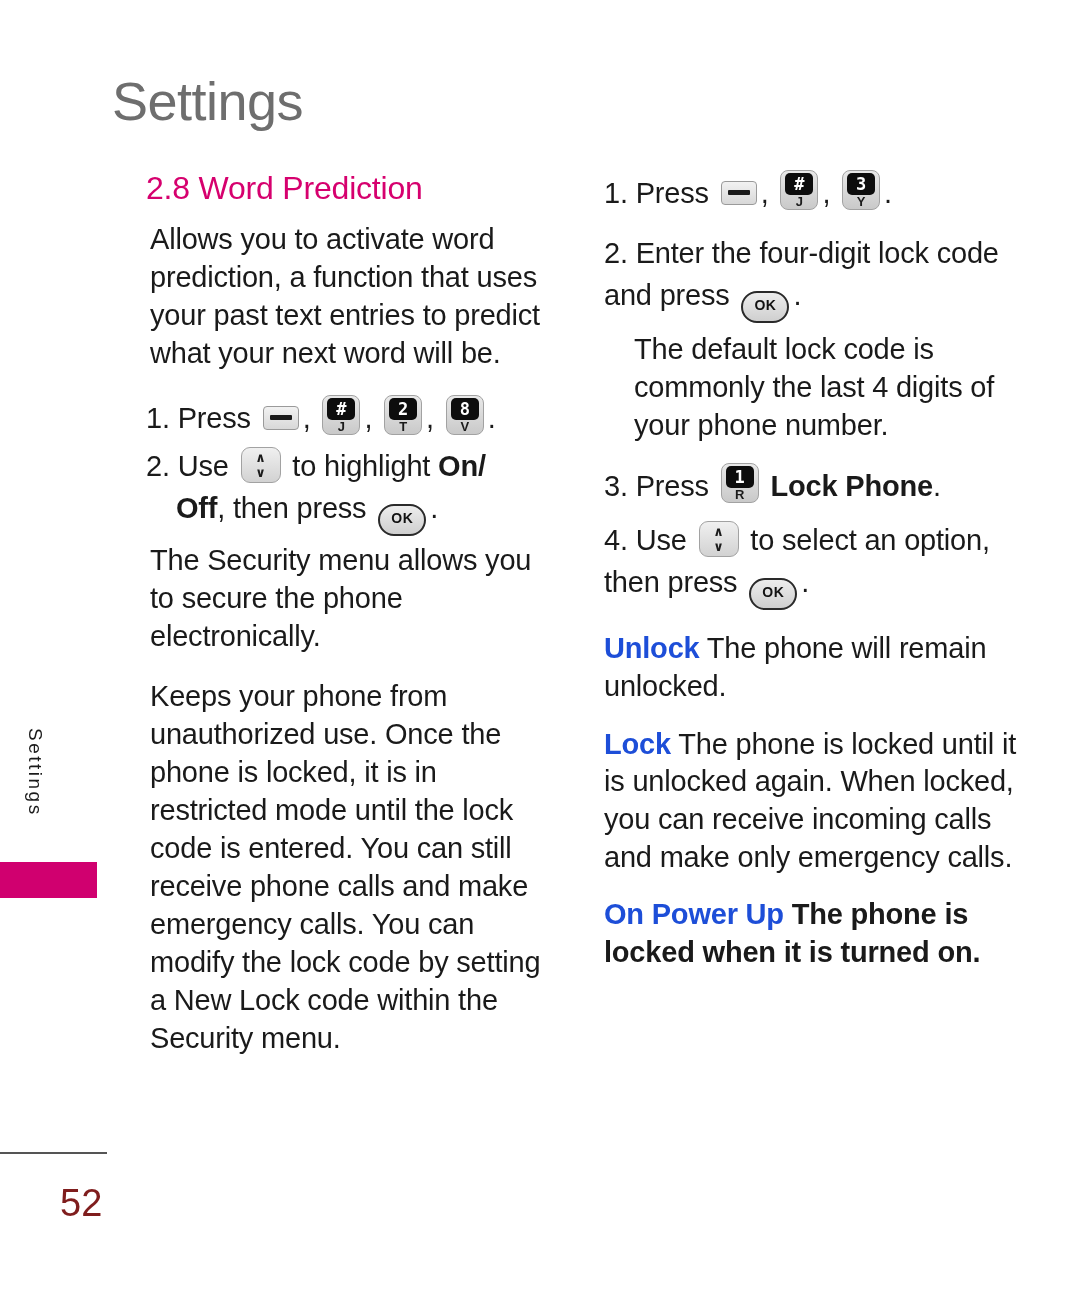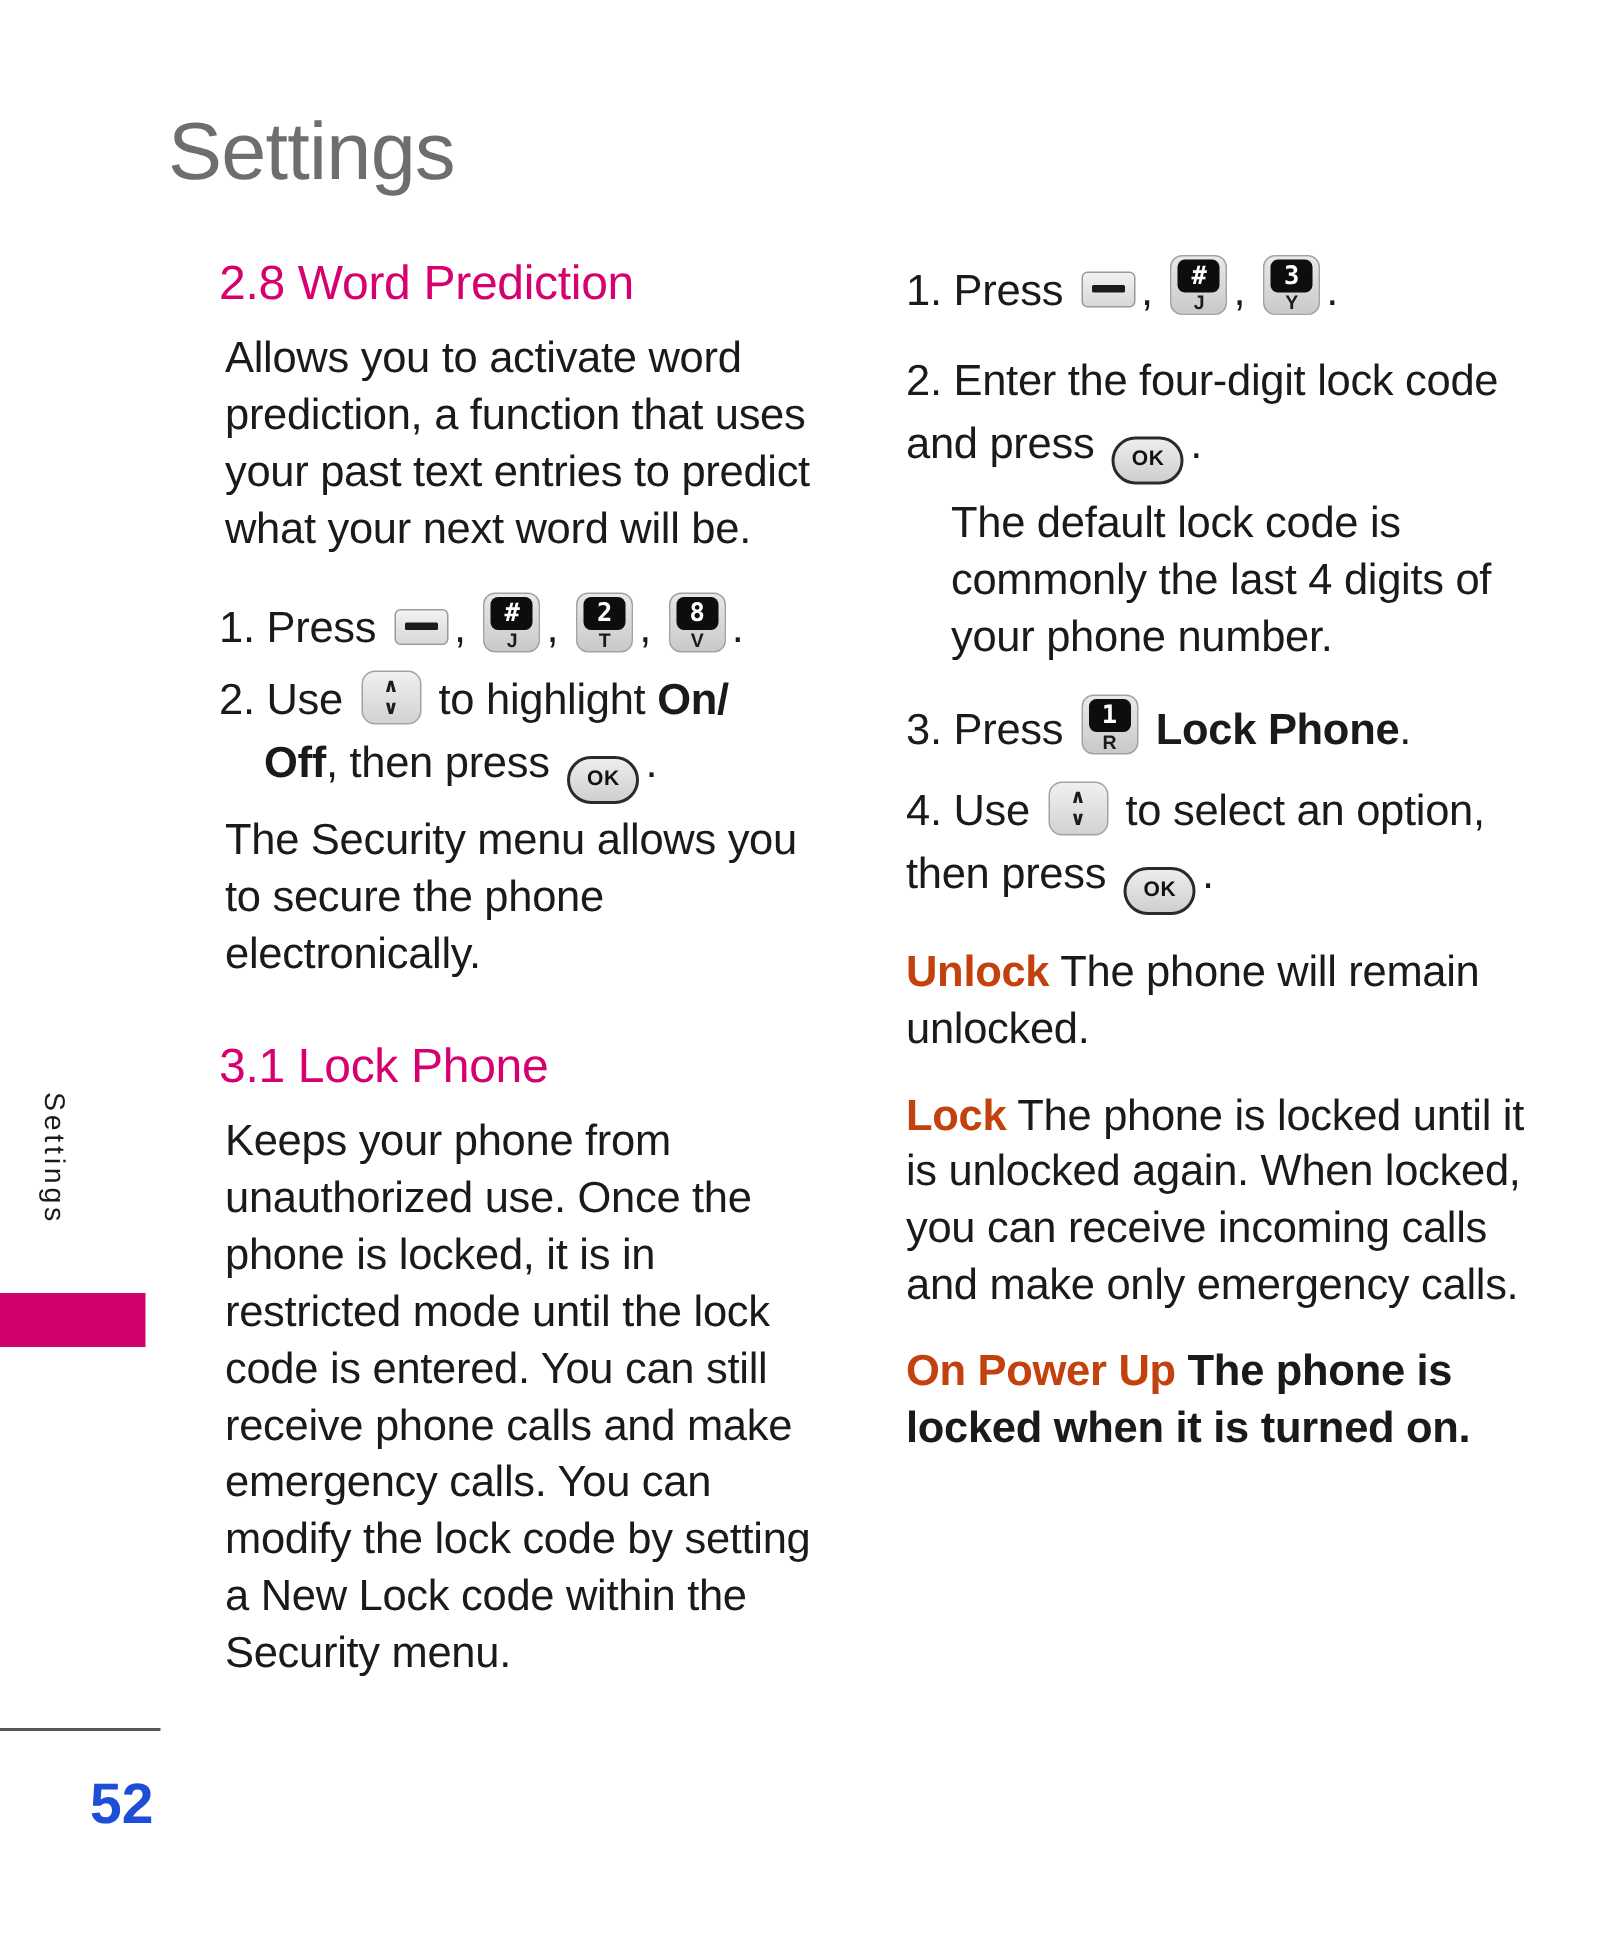--- a/index.html
+++ b/index.html
@@ -55,22 +55,22 @@
     top: 1152px;
     width: 107px;
     height: 2px;
     background: #555;
   }
   .page-number {
     position: absolute;
     left: 60px;
     top: 1182px;
     font-size: 38px;
-    color: #1d4ed8;
-    font-weight: 700;
+    color: #7f1d1d;
+    font-weight: 400;
   }
 
   
   .col {
     position: absolute;
     top: 170px;
     width: 404px;
   }
   .col-left  { left: 146px; }
   .col-right { left: 604px; width: 412px; }
@@ -107,21 +107,21 @@
   .step {
     font-size: 29px;
     line-height: 1.45;
     margin: 0 0 6px 0;
     letter-spacing: -0.2px;
     display: block;
   }
   .step .indent { display: inline-block; width: 30px; }
 
   .bold { font-weight: 700; }
-  .pinkbold { color: #c2410c; font-weight: 700; }
+  .pinkbold { color: #1d4ed8; font-weight: 700; }
 
   .opt {
     font-size: 29px;
     line-height: 1.30;
     margin: 0 0 20px 0;
     letter-spacing: -0.2px;
   }
 
   
   .key {
@@ -271,21 +271,20 @@
     </span>
     <span>to highlight</span>
     <span class="bold">On/</span><br>
     <span class="indent"></span><span class="bold">Off</span><span>, then press</span>
     <span class="key key-ok">OK</span><span>.</span>
   </div>
 
 
   <p class="body">The Security menu allows you to secure the phone electronically.</p>
 
-  <h2 class="h-minor spaced">3.1 Lock Phone</h2>
 
   <p class="body">Keeps your phone from unauthorized use. Once the phone is locked, it is in restricted mode until the lock code is entered. You can still receive phone calls and make emergency calls. You can modify the lock code by setting a New Lock code within the Security menu.</p>
 </div>
 
 <div class="col col-right">
 
   <div class="step">
     <span>1.</span>
     <span>Press</span>
     <span class="key key-menu"></span>,

